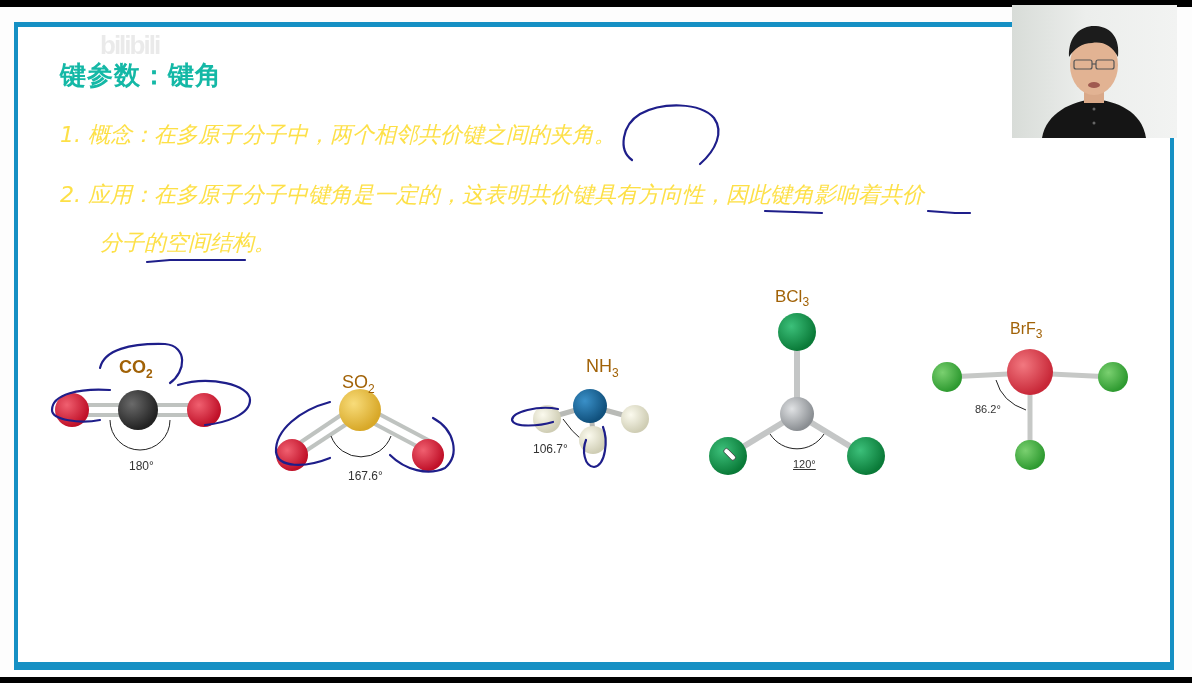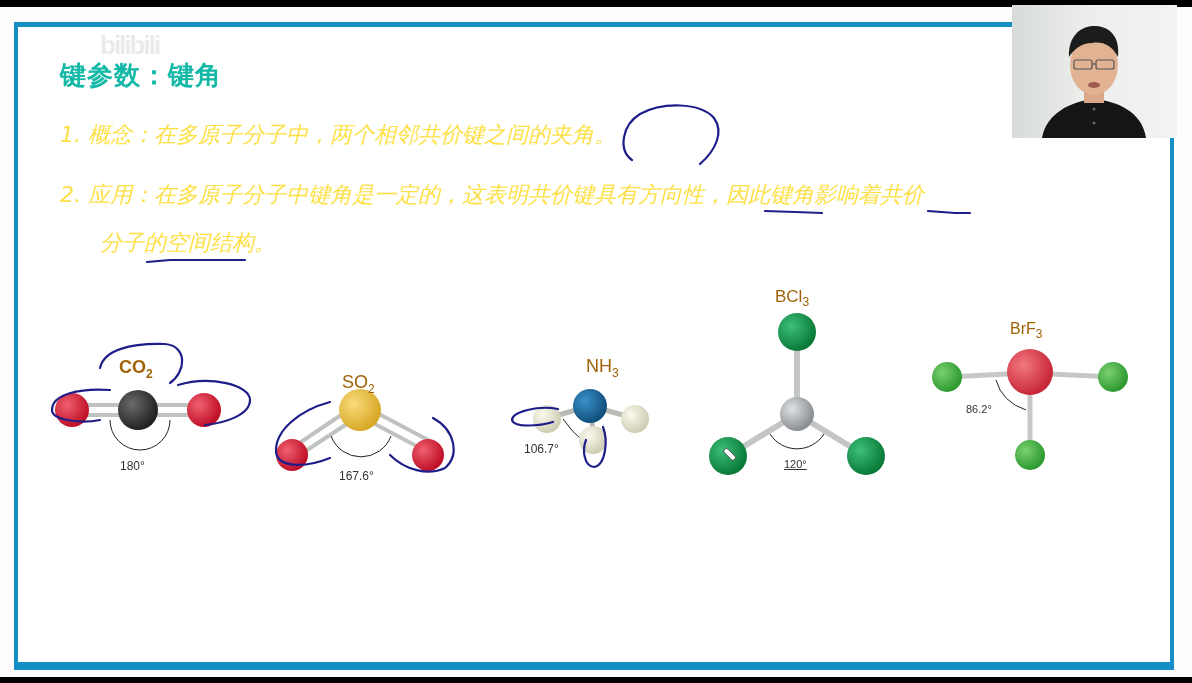--- a/index.html
+++ b/index.html
@@ -12,21 +12,21 @@
   .watermark{position:absolute;left:100px;top:30px;color:#e6e6e6;font-size:26px;font-weight:bold;letter-spacing:-2px;font-family:"Liberation Sans",sans-serif;opacity:0.8;}
   .title{position:absolute;left:60px;top:58px;color:#14b8a6;font-size:26px;font-weight:bold;font-family:"DejaVu Sans",sans-serif;letter-spacing:1px;}
   .line{position:absolute;left:60px;font-size:22px;color:#fde047;font-family:"DejaVu Sans",sans-serif;white-space:nowrap;font-style:italic;}
   .l1{top:120px;}
   .l2{top:180px;}
   .l3{top:228px;margin-left:40px;}
   .ink{stroke:#1e1e8a;stroke-width:2.2;fill:none;stroke-linecap:round;}
   .webcam{position:absolute;left:1012px;top:5px;width:165px;height:133px;background:linear-gradient(90deg,#d8dcd8 0%,#eceeec 45%,#f2f3f2 100%);overflow:hidden;}
   .mol-label{position:absolute;font-family:"Liberation Sans",sans-serif;color:#a16207;font-size:18px;}
   .mol-label sub{font-size:12px;}
-  .angle{position:absolute;font-family:"Liberation Sans",sans-serif;color:#333;font-size:12px;}
+  .angle{position:absolute;font-family:"Liberation Sans",sans-serif;color:#333;font-size:12px;margin-left:9px;}
   svg.overlay{position:absolute;left:0;top:0;}
 </style>
 </head>
 <body>
 
 <div class="topbar"></div>
 <div class="stage"></div>
 <div class="frame">
   <div class="frame-inner"></div>
 </div>

